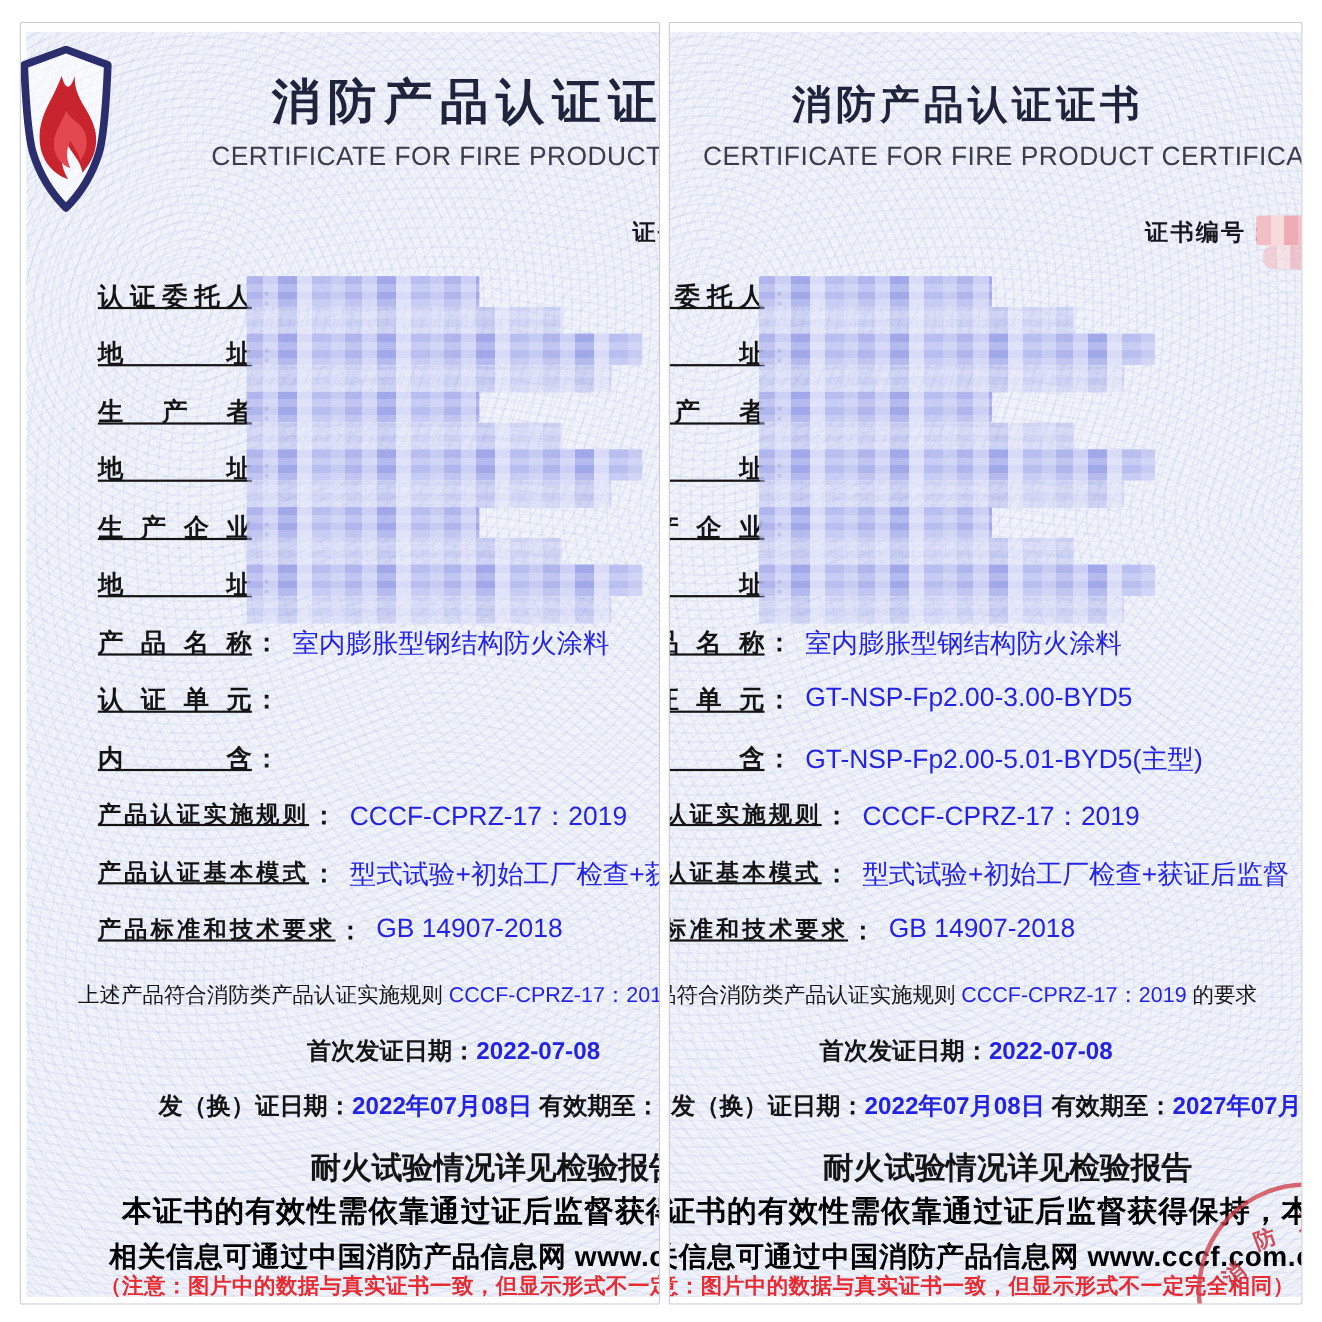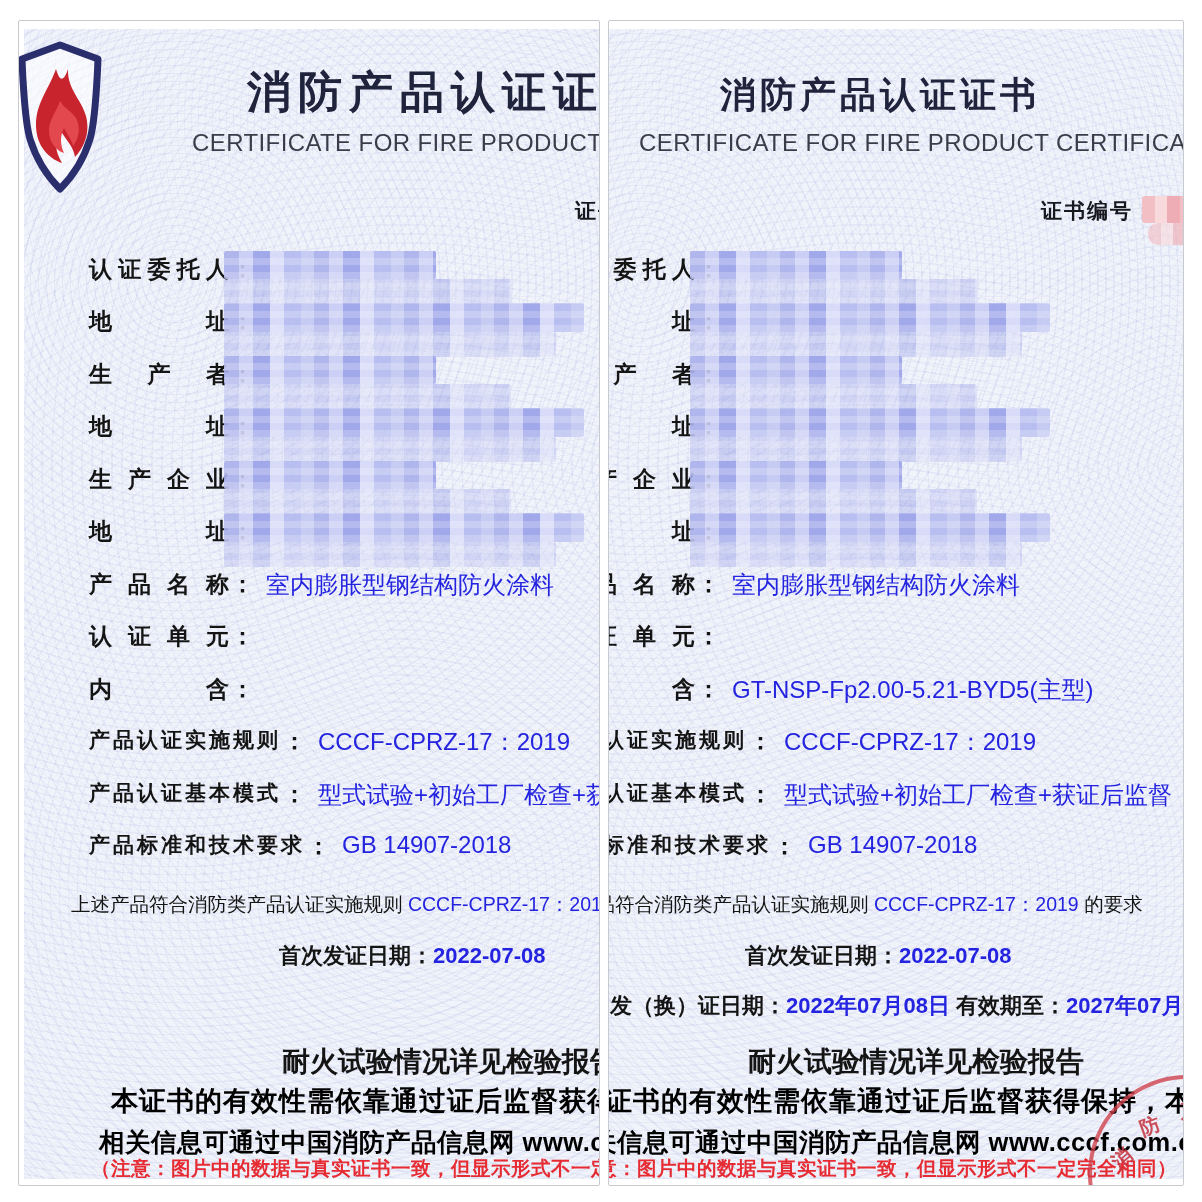--- a/index.html
+++ b/index.html
@@ -32,21 +32,21 @@
   .cert-sub{color:#3a3d49;font-weight:500;font-size:24px;letter-spacing:.4px;top:100px;}
   .f1 .cert-sub{left:168px;}
   .f2 .cert-sub{left:149px;}
   .certno{top:168px;left:551px;font-size:21px;letter-spacing:2px;color:#17181f;font-weight:600;}
   .logo{position:absolute;left:-14px;top:10px;width:100px;height:160px;}
 
   .frow{position:absolute;left:65px;height:32px;display:flex;align-items:flex-start;}
   .flab{
     display:inline-block;width:140px;
     text-align:justify;text-align-last:justify;
-    font-size:23px;font-weight:600;color:#141414;white-space:normal;
+    font-size:23px;font-weight:600;color:#141414;white-space:normal;text-decoration:underline;
   }
   .flab.long{width:auto;text-align:left;text-align-last:auto;letter-spacing:3px;font-size:21px;}
   .fcol{font-size:23px;font-weight:600;color:#141414;margin:0 12px 0 2px;}
   .fval{font-size:24px;color:#2424e0;white-space:pre;}
 
   .mz{
     position:absolute;left:200px;border-radius:2px;
     background-image:
       repeating-linear-gradient(0deg, rgba(255,255,255,.22) 0 7px, rgba(255,255,255,0) 7px 14px),
       repeating-linear-gradient(90deg,#aab1ec 0 15px,#c9cdf5 15px 29px,#9aa2e9 29px 46px,#d6daf8 46px 60px,#b3baf0 60px 77px,#c3c8f3 77px 90px);
@@ -163,20 +163,21 @@
     <div class="mz lt" style="top:355px;width:287px;height:25px;"></div>
     <div class="mz" style="top:379px;width:360px;height:29px;"></div>
     <div class="mz lt" style="top:408px;width:332px;height:25px;"></div>
     <div class="mz" style="top:432px;width:212px;height:28px;"></div>
     <div class="mz lt" style="top:460px;width:287px;height:25px;"></div>
     <div class="mz" style="top:484px;width:360px;height:29px;"></div>
     <div class="mz lt" style="top:513px;width:332px;height:25px;"></div>
 
     <div class="t statement"><span>上述产品符合消防类产品认证实施规则 </span><span class="blue">CCCF-CPRZ-17：2019</span></div>
     <div class="t daterow first"><span>首次发证日期：</span><span class="blue">2022-07-08</span></div>
+    <div class="t daterow issue"><span>发（换）证日期：</span><span class="blue">2022年07月08日</span><span> 有效期至：</span><span class="blue"></span></div>
     <div class="t report">耐火试验情况详见检验报告</div>
     <div class="t validity">本证书的有效性需依靠通过证后监督获得保持，本证书</div>
     <div class="t infonote">相关信息可通过中国消防产品信息网 www.cccf.com.cn</div>
     <div class="t rednote">（注意：图片中的数据与真实证书一致，但显示形式不一定完全相同）</div>
   </div>
 </div>
 
 <div class="frame f2">
   <div class="canvas">
 
@@ -218,25 +219,26 @@
         <span class="fval"></span>
     </div>
     <div class="frow" style="top:540px">
       <span class="flab">产品名称</span>
         <span class="fcol">：</span>
         <span class="fval">室内膨胀型钢结构防火涂料</span>
     </div>
     <div class="frow" style="top:592px">
       <span class="flab">认证单元</span>
         <span class="fcol">：</span>
+        <span class="fval">GT-NSP-Fp2.00-3.00-BYD5</span>
     </div>
     <div class="frow" style="top:645px">
       <span class="flab">内含</span>
         <span class="fcol">：</span>
-        <span class="fval">GT-NSP-Fp2.00-5.21-BYD5(主型)</span>
+        <span class="fval">GT-NSP-Fp2.00-5.01-BYD5(主型)</span>
     </div>
     <div class="frow" style="top:697px">
       <span class="flab long">产品认证实施规则</span>
         <span class="fcol">：</span>
         <span class="fval">CCCF-CPRZ-17：2019</span>
     </div>
     <div class="frow" style="top:750px">
       <span class="flab long">产品认证基本模式</span>
         <span class="fcol">：</span>
         <span class="fval">型式试验+初始工厂检查+获证后监督</span>

